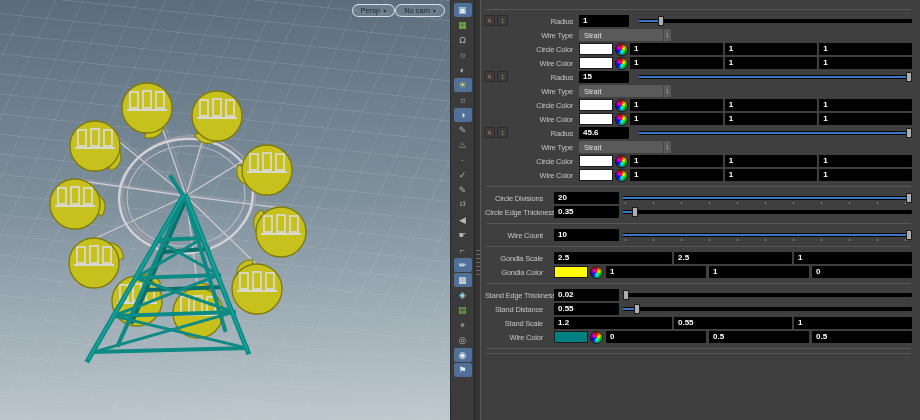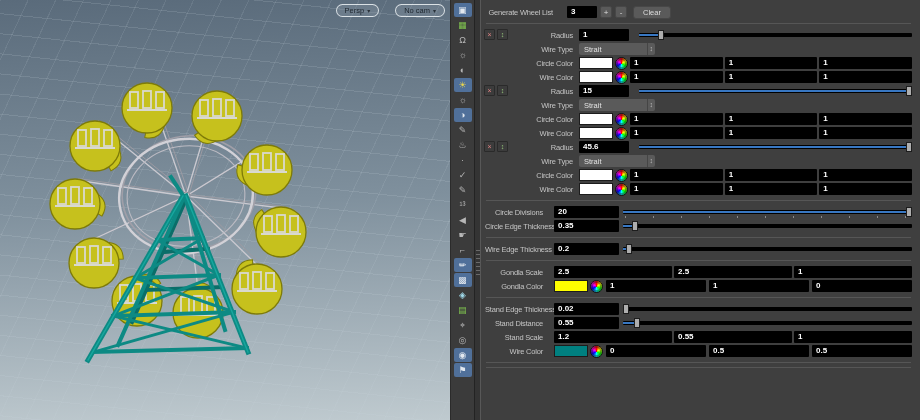--- a/index.html
+++ b/index.html
@@ -5,21 +5,21 @@
   html,body{margin:0;padding:0;background:#222;}
   *{box-sizing:border-box;}
   .stage{position:relative;width:920px;height:420px;overflow:hidden;font-family:"Liberation Sans",sans-serif;background:#404040;}
 
   
   .viewport{position:absolute;left:0;top:0;width:450px;height:420px;overflow:hidden;
     background:
       repeating-linear-gradient(186deg, rgba(200,212,220,0.16) 0 1px, transparent 1px 20px),
       repeating-linear-gradient(115deg, rgba(200,212,220,0.12) 0 1px, transparent 1px 25px),
       linear-gradient(178deg,#5a6b7b 0%,#7f909d 48%,#bfcacf 100%);}
-  .vp-btns{position:absolute;top:4px;right:5px;display:flex;gap:16px;}
+  .vp-btns{position:absolute;top:4px;right:5px;display:flex;gap:0;}
   .pill{height:13px;display:flex;align-items:center;gap:3px;padding:0 8px;border-radius:7px;
     border:1px solid rgba(238,243,246,0.85);background:rgba(150,163,175,0.25);
     color:#1d252d;font-size:7.5px;font-family:"Liberation Sans",sans-serif;line-height:12px;}
   .pill::after{content:"▾";font-size:6px;color:#2a323a;}
   .scene{position:absolute;left:0;top:0;}
 
   
   .vtoolbar{position:absolute;left:450px;top:0;width:24px;height:420px;background:#3b3b3b;
     border-left:1px solid #2b2b2b;display:flex;flex-direction:column;align-items:center;
     padding-top:3px;gap:1px;}
@@ -45,21 +45,21 @@
     font-size:8px;font-weight:bold;border-radius:1px;flex:none;overflow:hidden;white-space:nowrap;}
   .wA{width:50px;margin-left:2px;} .wB{width:65px;margin-left:6px;} .wH{width:30px;margin-left:8px;}
   .cf{flex:1;margin-left:2px;} .cfB{flex:1;margin-left:3px;} .tf{flex:1;margin-left:2px;} .tf0{margin-left:6px;}
   .slider{flex:1;height:12px;position:relative;}
   .mlA{margin-left:10px;} .mlB{margin-left:4px;}
   .slider::before{content:"";position:absolute;left:0;right:0;top:4px;height:4px;background:#000;border-radius:1px;}
   .sfill{position:absolute;left:0;top:5px;height:2px;background:#3877c2;}
   .shandle{position:absolute;top:1px;width:6px;height:10px;background:#aeaeae;border:1px solid #1d1d1d;}
   .ticks::after{content:"";position:absolute;left:2px;right:2px;top:9.5px;height:2px;
     background:repeating-linear-gradient(90deg,#8a8a8a 0 1px,transparent 1px 28px);}
-  .dropdown{margin-left:2px;width:76px;height:12px;background:#5a5a5a;border-radius:2px;color:#e2e2e2;
+  .dropdown{margin-left:2px;width:92px;height:12px;background:#5a5a5a;border-radius:2px;color:#e2e2e2;
     display:flex;align-items:center;padding:0 14px 0 5px;position:relative;flex:none;white-space:nowrap;}
   .dropdown::after{content:"↕";position:absolute;right:2px;top:0;height:12px;line-height:12px;
     font-size:7px;color:#c0c0c0;border-left:1px solid #454545;padding-left:2px;}
   .swatch{height:12px;width:34px;border:1px solid #1c1c1c;flex:none;}
   .swA{margin-left:2px;} .swB{margin-left:6px;}
   .cwheel{width:13px;height:13px;border-radius:50%;margin-left:2px;flex:none;
     background:conic-gradient(#f00,#ff0,#0f0,#0ff,#00f,#f0f,#f00);
     box-shadow:inset 0 0 0 2px rgba(25,25,25,0.4);border:1px solid #141414;}
   .sqbtn{width:12px;height:12px;margin-left:3px;background:#5a5a5a;color:#ddd;border:1px solid #474747;
     border-radius:2px;font-size:8px;line-height:9px;padding:0;flex:none;}
@@ -279,27 +279,20 @@
     <span class="ticon active">◉</span>
     <span class="ticon active">⚑</span>
   </div>
 
   <div class="splitter">
       <i></i>
     </div>
 
   <div class="panel">
 
-    <div class="row">
-      <span class="lbl lblH">Generate Wheel List</span>
-      <span class="field wH">3</span>
-      <button class="sqbtn">+</button>
-      <button class="sqbtn">-</button>
-      <button class="clearbtn">Clear</button>
-    </div>
     <hr class="sep">
 
     <div class="row">
       <span class="ebtns">
           <button class="xbtn">×</button>
           <button class="udbtn">↕</button>
         </span>
       <span class="lbl lblA">Radius</span>
       <span class="field wA">1</span>
       <span class="slider mlA">
@@ -415,25 +408,25 @@
       <span class="field wB">0.35</span>
       <span class="slider mlB">
           <i class="sfill" style="width: 4%;"></i>
           <i class="shandle" style="left: max(0px, min(100% - 6px, 4% - 3px));"></i>
         </span>
     </div>
 
     <hr class="sep">
 
     <div class="row">
-      <span class="lbl lblB">Wire Edge Thickness</span>
-      <span class="field wB">0.2</span>
-      <span class="slider mlB">
-          <i class="sfill" style="width: 2%;"></i>
-          <i class="shandle" style="left: max(0px, min(100% - 6px, 2% - 3px));"></i>
+      <span class="lbl lblB">Wire Count</span>
+      <span class="field wB">10</span>
+      <span class="slider mlB ticks">
+          <i class="sfill" style="width: 100%;"></i>
+          <i class="shandle" style="left: max(0px, min(100% - 6px, 100% - 3px));"></i>
         </span>
     </div>
 
     <hr class="sep">
 
     <div class="row">
       <span class="lbl lblB">Gondla Scale</span>
       <span class="field tf tf0">2.5</span>
       <span class="field tf">2.5</span>
       <span class="field tf">1</span>

